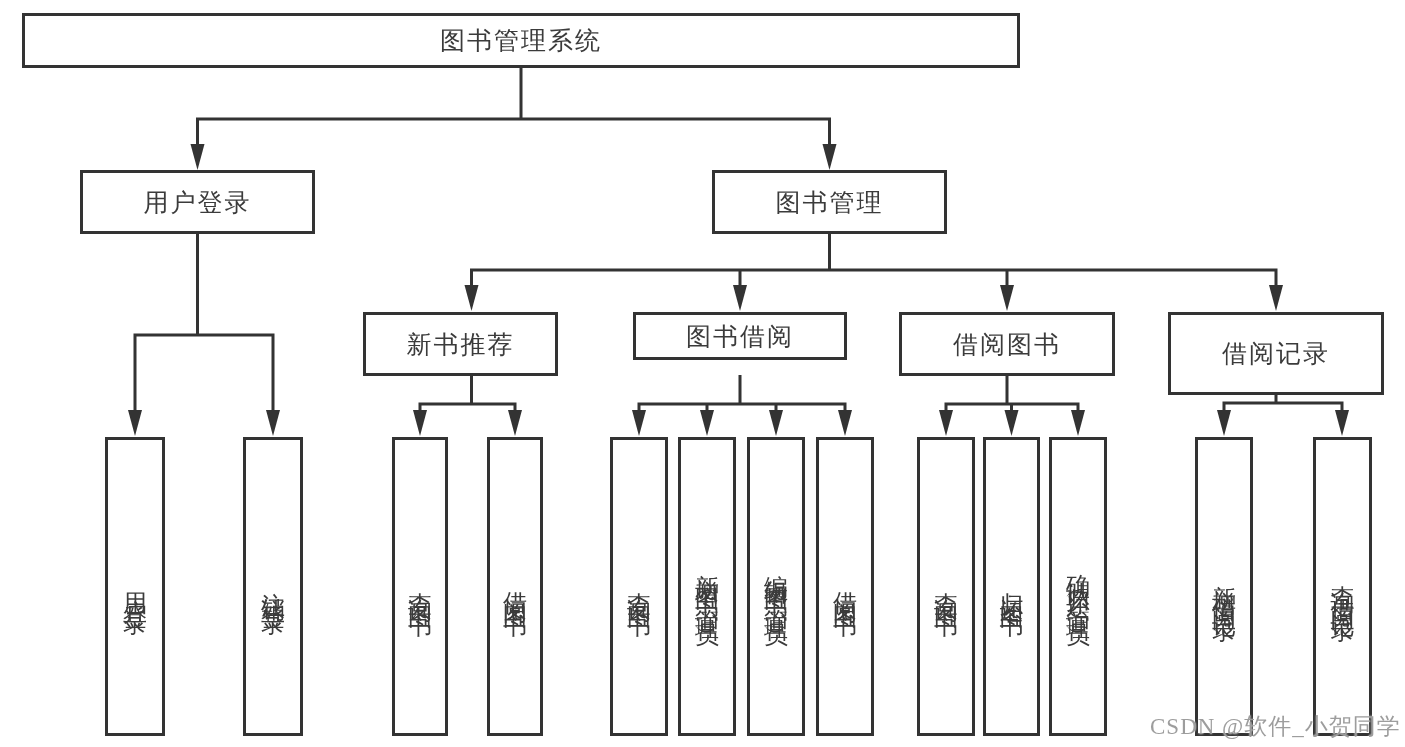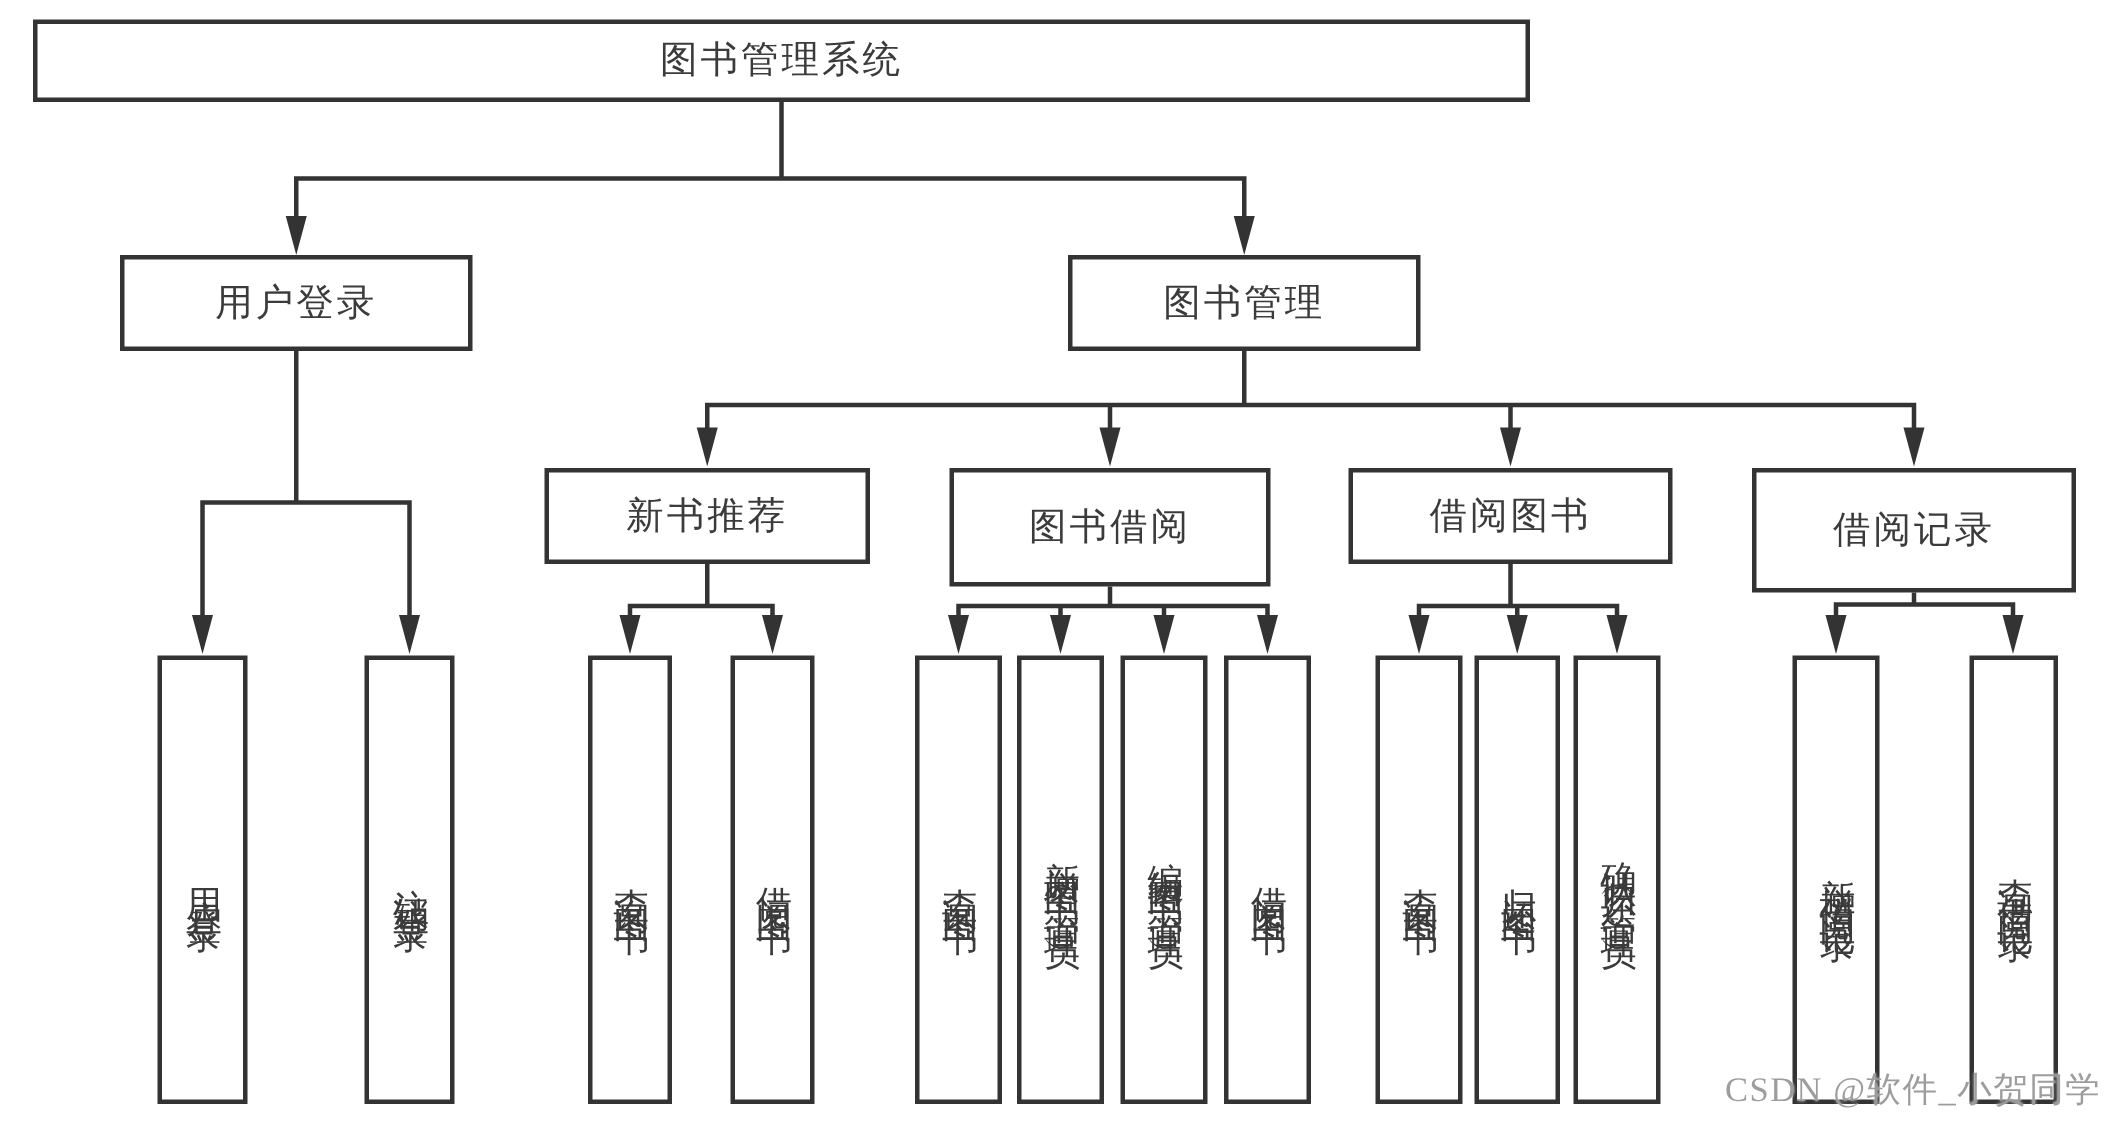--- a/index.html
+++ b/index.html
@@ -114,24 +114,24 @@
     <span>图书管理系统</span>
   </div>
 
   <div class="node h" style="left:80px;top:170px;width:235px;height:64px">
     <span>用户登录</span>
   </div>
   <div class="node h" style="left:712px;top:170px;width:235px;height:64px">
     <span>图书管理</span>
   </div>
 
-  <div class="node h" style="left:363px;top:312px;width:217px;height:64px">
+  <div class="node h" style="left:363px;top:312px;width:195px;height:64px">
     <span>新书推荐</span>
   </div>
-  <div class="node h" style="left:633px;top:312px;width:214px;height:79px">
+  <div class="node h" style="left:633px;top:312px;width:214px;height:48px">
     <span>图书借阅</span>
   </div>
   <div class="node h" style="left:899px;top:312px;width:216px;height:64px">
     <span>借阅图书</span>
   </div>
   <div class="node h" style="left:1168px;top:312px;width:216px;height:83px">
     <span>借阅记录</span>
   </div>
 
   <div class="node v" style="left:105px;top:437px;width:60px;height:299px">

